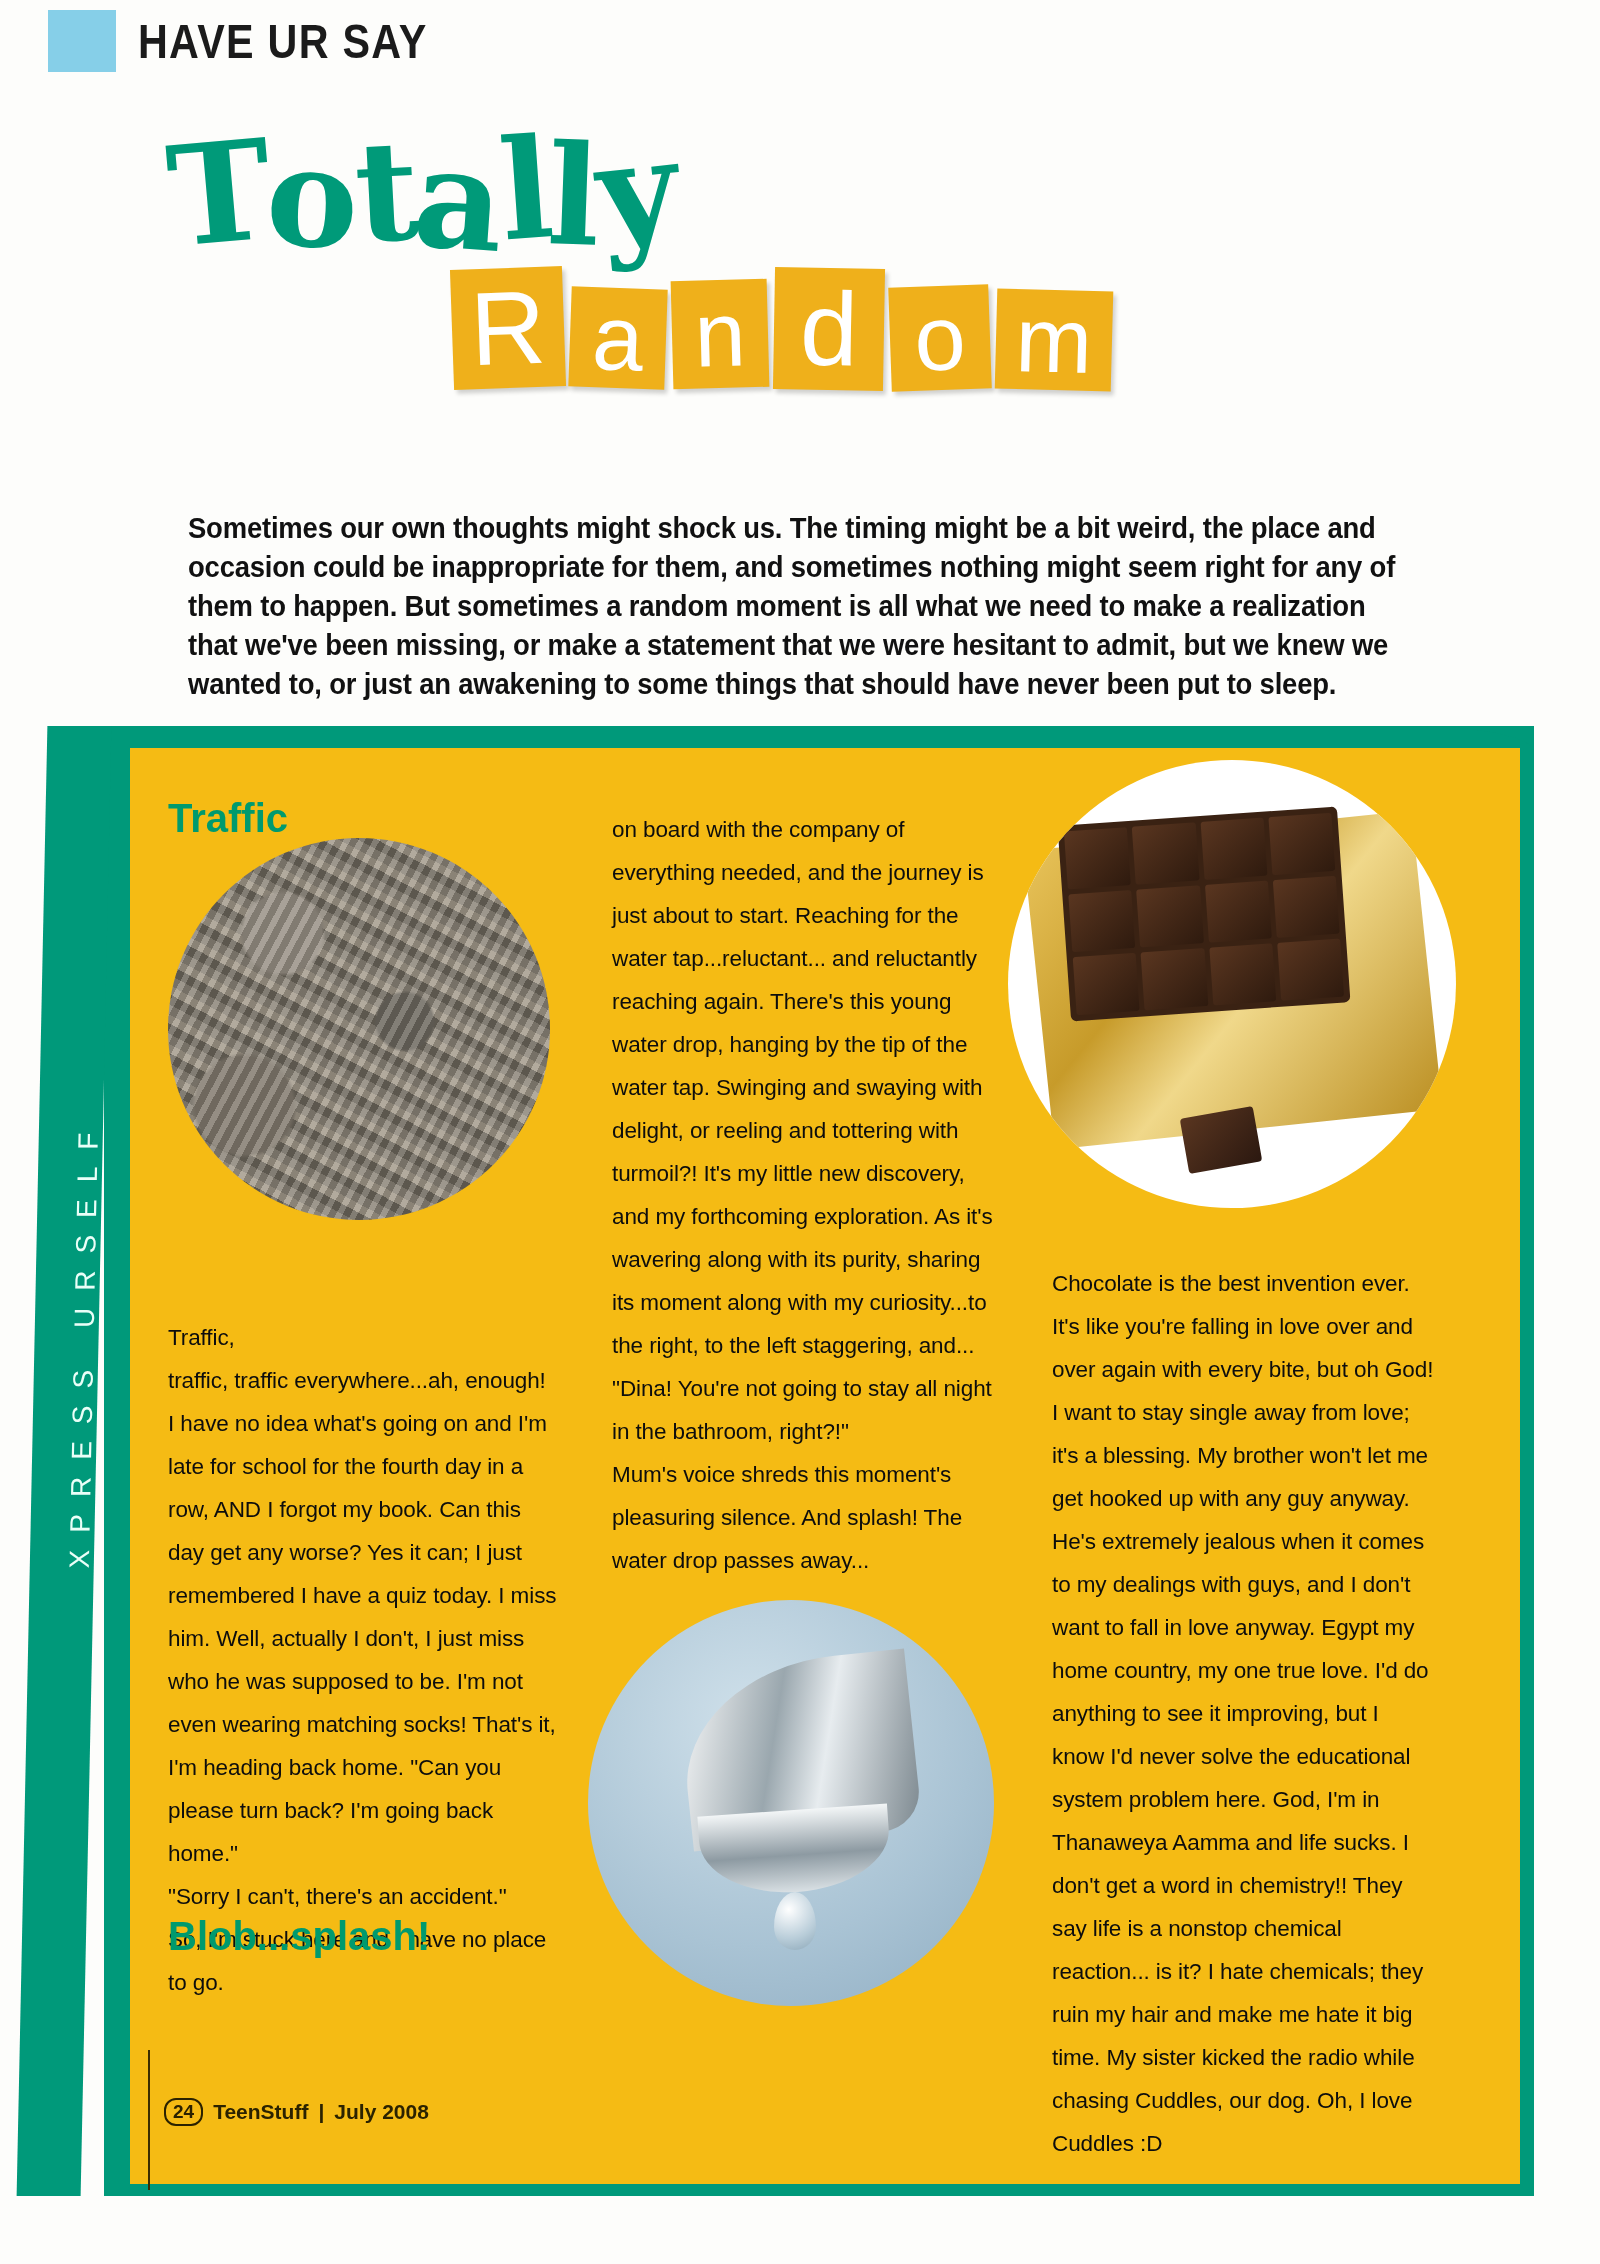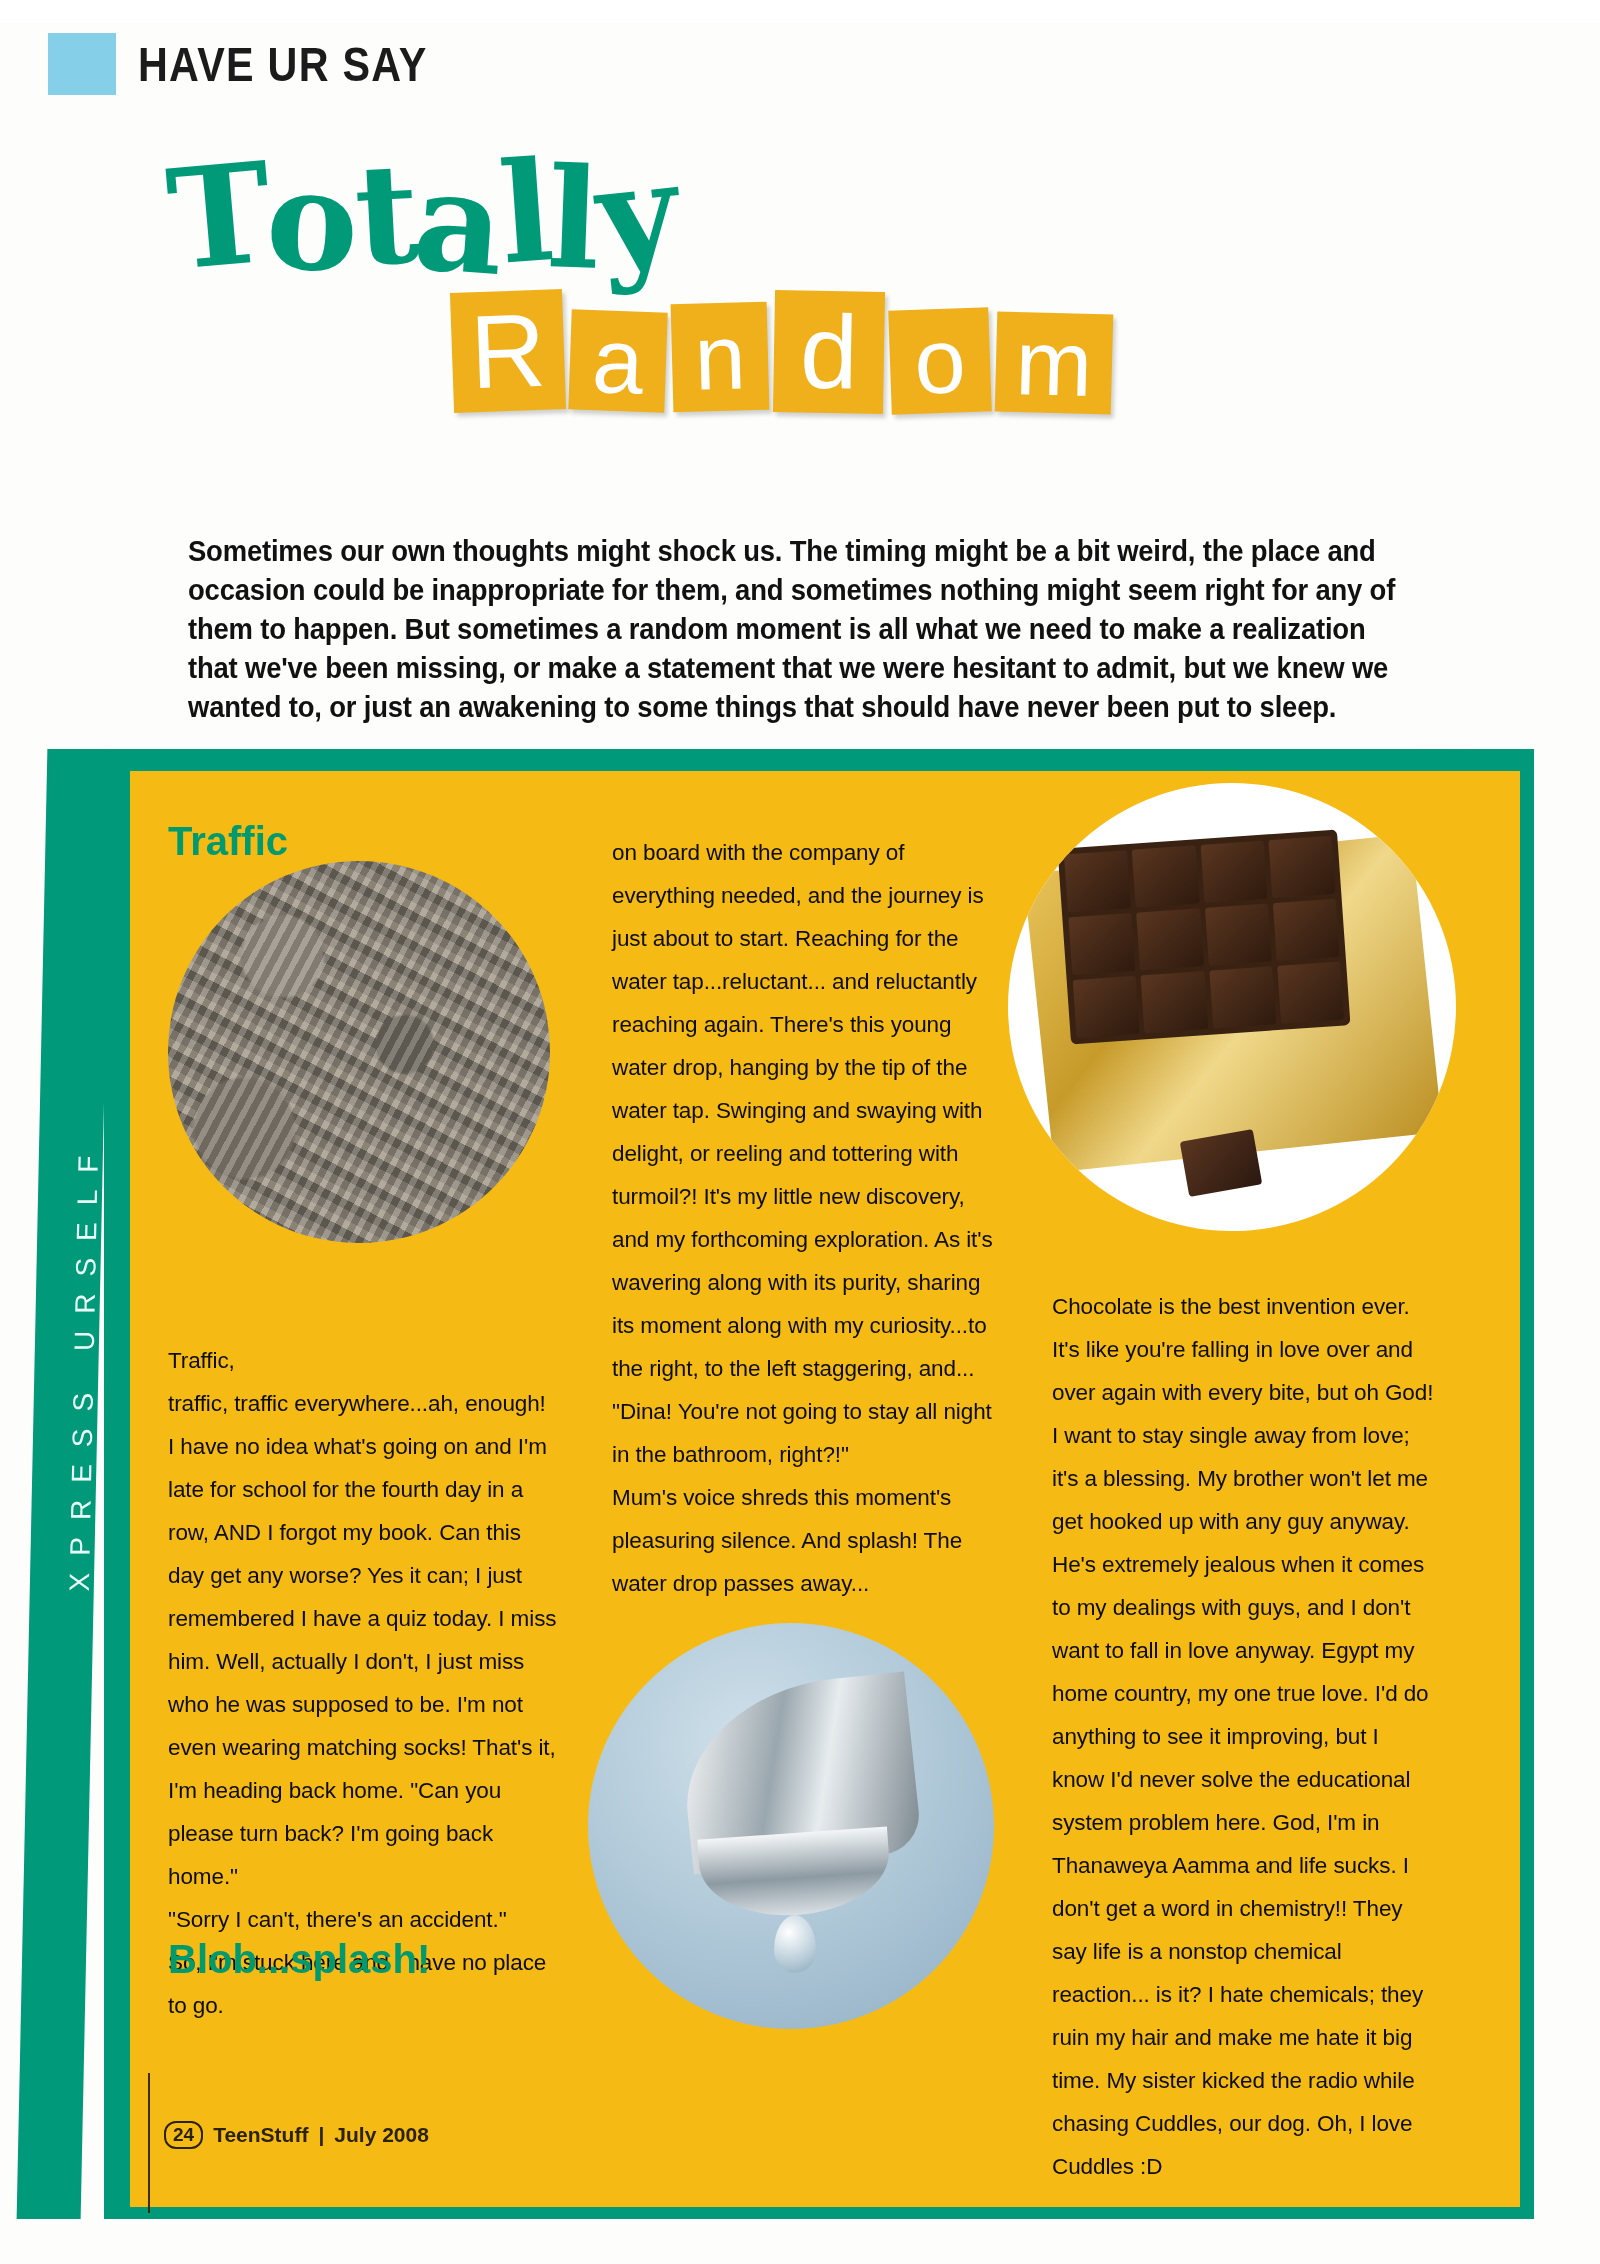--- a/index.html
+++ b/index.html
@@ -3,21 +3,21 @@
 <meta charset="utf-8">
 <style>
   html,body{margin:0;padding:0;}
   body{
     width:1600px;height:2264px;
     background:#ffffff;
     font-family:"Liberation Sans", sans-serif;
     position:relative;
     overflow:hidden;
   }
-  .page{position:absolute;inset:0;background:#fdfdfb;margin-top:23px;}
+  .page{position:absolute;inset:0;background:#fdfdfb;}
 
   
   .kicker-row{position:absolute;left:48px;top:10px;display:flex;align-items:center;gap:22px;}
   .kicker-sq{width:68px;height:62px;background:#86cfe8;}
   .kicker-txt{
     font-family:"Liberation Sans", sans-serif;
     font-weight:bold;font-size:48px;letter-spacing:1.5px;
     color:#1b1b1b;font-stretch:condensed;
     transform:scaleX(.86);transform-origin:left center;
     font-variant:small-caps;

